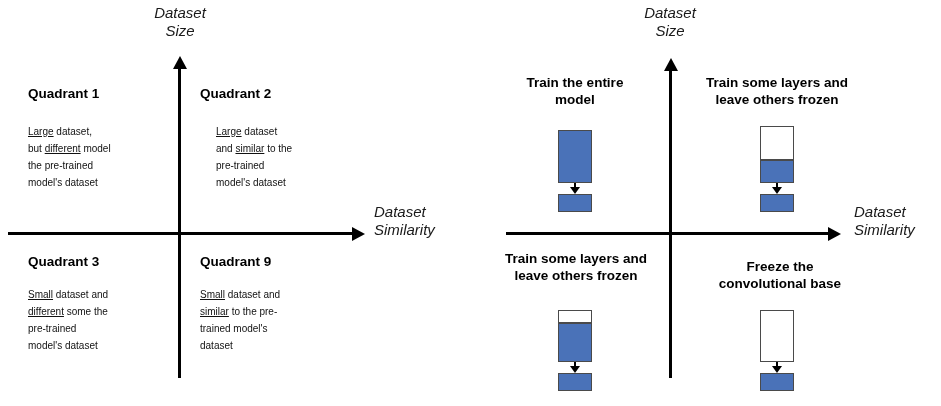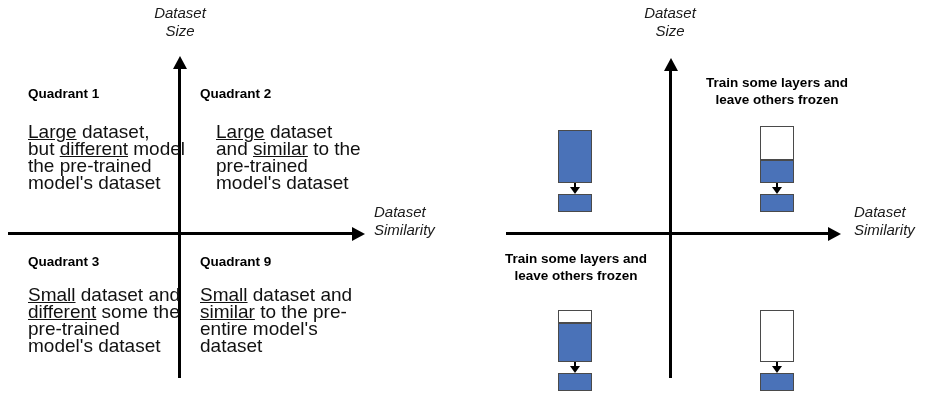--- a/index.html
+++ b/index.html
@@ -64,21 +64,21 @@
   
   .quad-title {
     position: absolute;
     font-weight: bold;
     font-size: 13.5px;
     line-height: 16px;
     color: #000000;
   }
   .quad-body {
     position: absolute;
-    font-size: 19px;
+    font-size: 10px;
     line-height: 17px;
     color: #111111;
     width: 160px;
   }
   .u { text-decoration: underline; }
 
   
   .rq-title {
     position: absolute;
     font-weight: bold;
@@ -151,35 +151,37 @@
     <div class="quad-title" style="left:28px; top:86px;">Quadrant 1</div>
     <div class="quad-body" style="left:28px; top:123px;"><span class="u">Large</span><span> dataset,</span><br><span>but </span><span class="u">different</span><span> model</span><br><span>the pre-trained</span><br><span>model's dataset</span></div>
 
     <div class="quad-title" style="left:200px; top:86px;">Quadrant 2</div>
     <div class="quad-body" style="left:216px; top:123px;"><span class="u">Large</span><span> dataset</span><br><span>and </span><span class="u">similar</span><span> to the</span><br><span>pre-trained</span><br><span>model's dataset</span></div>
 
     <div class="quad-title" style="left:28px; top:254px;">Quadrant 3</div>
     <div class="quad-body" style="left:28px; top:286px;"><span class="u">Small</span><span> dataset and</span><br><span class="u">different</span><span> some the</span><br><span>pre-trained</span><br><span>model's dataset</span></div>
 
     <div class="quad-title" style="left:200px; top:254px;">Quadrant 9</div>
-    <div class="quad-body" style="left:200px; top:286px;"><span class="u">Small</span><span> dataset and</span><br><span class="u">similar</span><span> to the pre-</span><br><span>entire model's</span><br><span>dataset</span></div>
+    <div class="quad-body" style="left:200px; top:286px;"><span class="u">Small</span><span> dataset and</span><br><span class="u">similar</span><span> to the pre-</span><br><span>trained model's</span><br><span>dataset</span></div>
   </div>
 
   <div class="abs" style="left:470px; top:0; width:471px; height:406px;">
 
     <div class="arrow-up" style="left:194px; top:58px;"></div>
     <div class="axis-v" style="left:199px; top:70px; height:308px;"></div>
     <div class="axis-label center" style="left:148px; top:4px; width:104px;">Dataset
 Size</div>
 
     <div class="axis-h" style="left:36px; top:232px; width:322px;"></div>
     <div class="arrow-right" style="left:358px; top:227px;"></div>
     <div class="axis-label left" style="left:384px; top:203px; width:110px;">Dataset
 Similarity</div>
 
+    <div class="rq-title" style="left:20px; top:74px; width:170px;">Train the entire
+model</div>
     <div class="model-group" style="left:88px; top:130px; width:34px;">
       <div class="box" style="width:34px; height:53px;">
         <div class="fill" style="height: 100%; background: rgb(74, 114, 184);"></div>
 
       </div>
       <div class="connector" style="width:34px; height:11px;">
         <div class="stem" style="height:7px;"></div>
         <div class="head"></div>
       </div>
       <div class="box" style="width:34px; height:18px;">
@@ -215,20 +217,22 @@
       <div class="connector" style="width:34px; height:11px;">
         <div class="stem" style="height:7px;"></div>
         <div class="head"></div>
       </div>
       <div class="box" style="width:34px; height:18px;">
         <div class="fill" style="height: 100%; background: rgb(74, 114, 184);"></div>
 
       </div>
     </div>
 
+    <div class="rq-title" style="left:212px; top:258px; width:196px;">Freeze the
+convolutional base</div>
     <div class="model-group" style="left:290px; top:310px; width:34px;">
       <div class="box" style="width:34px; height:52px;">
         <div class="fill" style="height: 0%; background: rgb(74, 114, 184);"></div>
 
       </div>
       <div class="connector" style="width:34px; height:11px;">
         <div class="stem" style="height:7px;"></div>
         <div class="head"></div>
       </div>
       <div class="box" style="width:34px; height:18px;">

